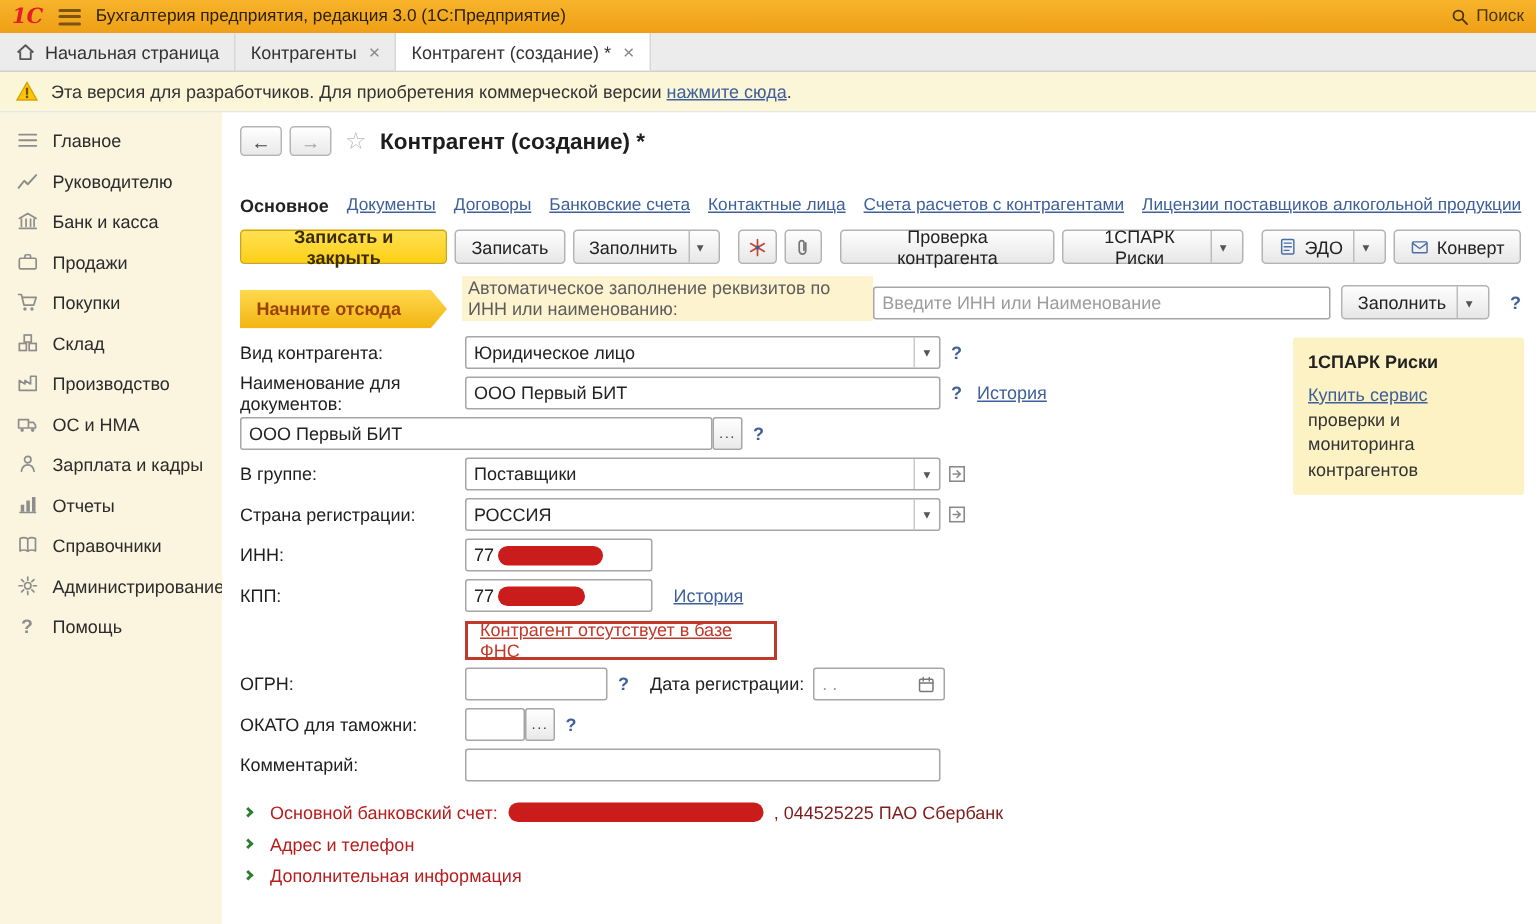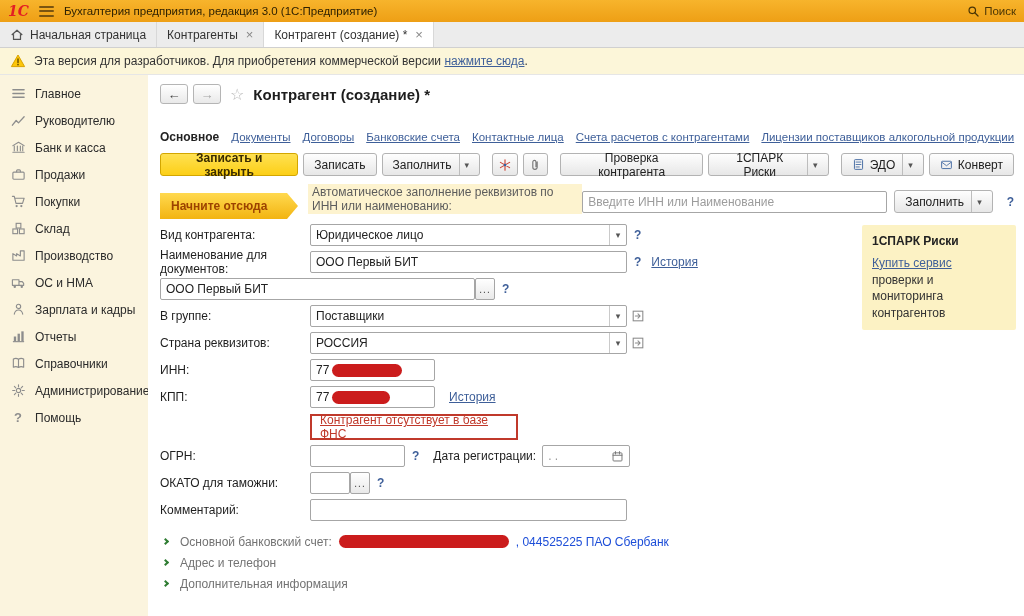--- a/index.html
+++ b/index.html
@@ -91,22 +91,22 @@
   .fns-box a{color:#c0392b;text-decoration:underline;cursor:pointer}
 
   .datetxt{color:#999;flex:1}
 
   
   .sections{margin-top:10px}
   .section{display:flex;align-items:center;gap:7px;height:21px;cursor:pointer}
   .chev-box{width:13px;height:13px;display:inline-flex;align-items:center;justify-content:center;flex-shrink:0}
   .chev-box.focused{outline:1px dashed #8a8a8a}
   .chev{width:5px;height:5px;border-top:2px solid #2f7d33;border-right:2px solid #2f7d33;transform:rotate(45deg);margin-left:-2px}
-  .sec-title{color:#737373}
-  .sec-tail{color:#1d4ed8}
+  .sec-title{color:#b91c1c}
+  .sec-tail{color:#7f1d1d}
 
   
   .spark{position:absolute;right:8px;top:150px;width:154px;background:#fcf2c4;padding:8px 10px;line-height:1.4;border-radius:2px}
   .spark .t{font-weight:bold;margin-bottom:5px;color:#222}
   .spark a{color:#3e5f99;text-decoration:underline;cursor:pointer}
   .spark .txtp{color:#333}
 </style>
 </head>
 <body>
 
@@ -389,21 +389,21 @@
         </div>
         <span class="openico">
           <svg width="14" height="14" viewBox="0 0 16 16">
               <rect x="2.5" y="2.5" width="11" height="11" fill="none" stroke="#8a8a8a" stroke-width="1.2"></rect>
               <path d="M5 8h5M8 5.5L10.5 8 8 10.5" fill="none" stroke="#8a8a8a" stroke-width="1.2" stroke-linecap="round" stroke-linejoin="round"></path>
             </svg>
         </span>
       </div>
 
       <div class="row">
-        <label class="lbl">Страна реквизитов:</label>
+        <label class="lbl">Страна регистрации:</label>
         <div class="combo w335">
           <span class="combo-val">РОССИЯ</span>
           <span class="combo-btn">▾</span>
         </div>
         <span class="openico">
           <svg width="14" height="14" viewBox="0 0 16 16">
               <rect x="2.5" y="2.5" width="11" height="11" fill="none" stroke="#8a8a8a" stroke-width="1.2"></rect>
               <path d="M5 8h5M8 5.5L10.5 8 8 10.5" fill="none" stroke="#8a8a8a" stroke-width="1.2" stroke-linecap="round" stroke-linejoin="round"></path>
             </svg>
         </span>

